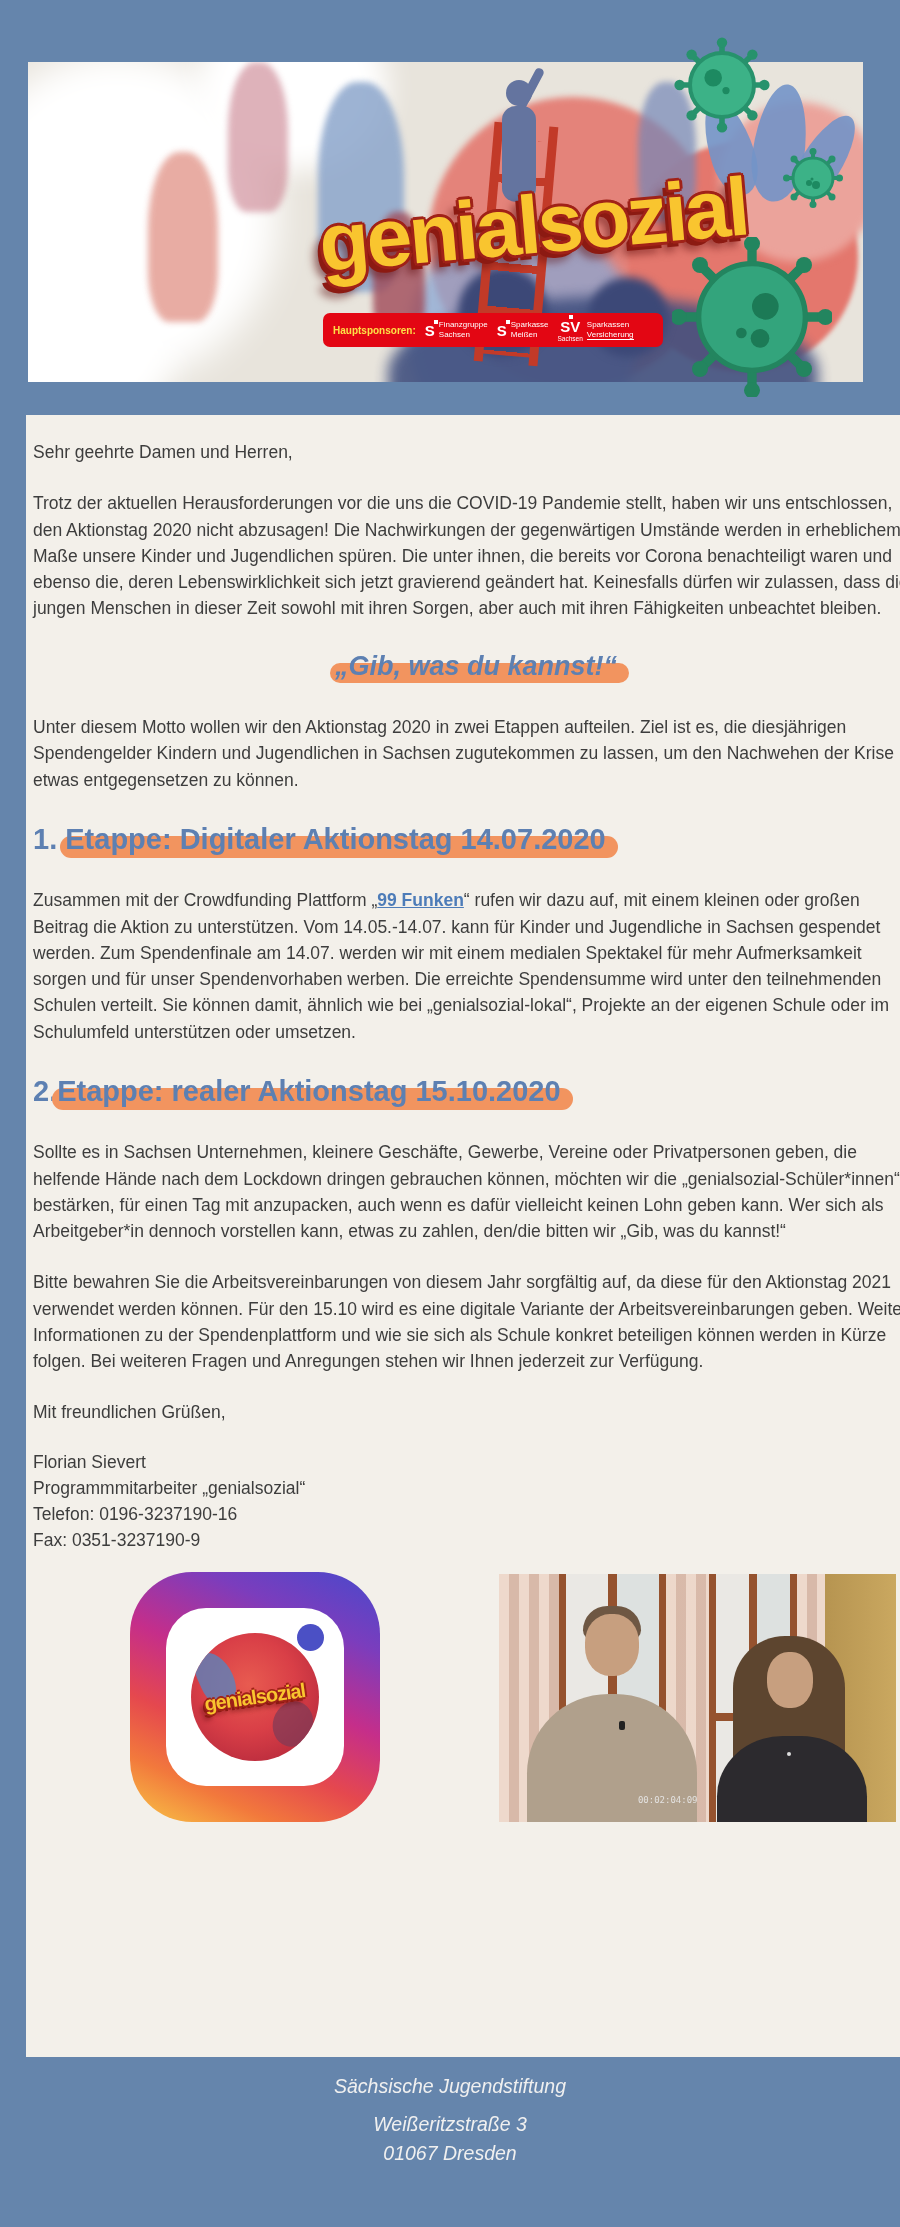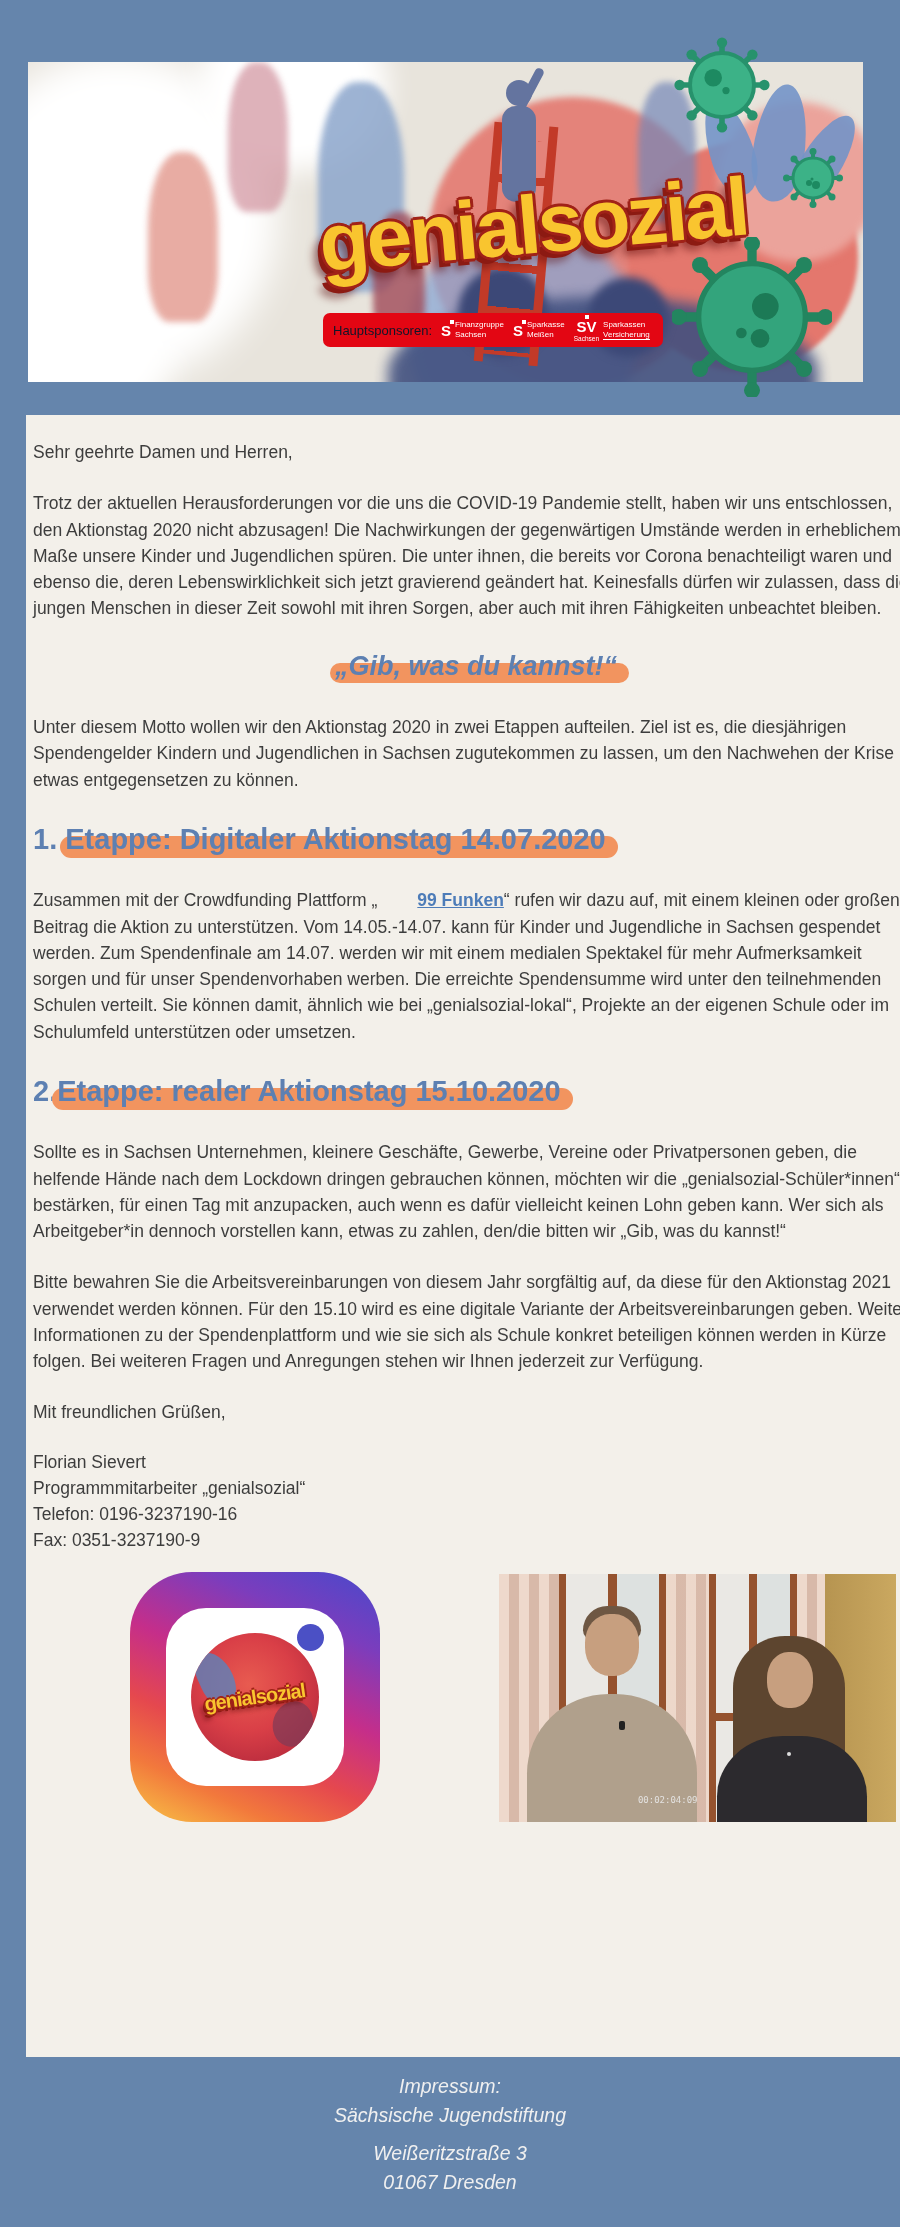--- a/index.html
+++ b/index.html
@@ -43,21 +43,21 @@
 
   .big-logo { position:absolute; left:205px; top:116px; width:600px; text-align:center;
               transform:rotate(-5deg); font-weight:bold; font-size:82px; letter-spacing:-3px;
               color:#f9c52f; white-space:nowrap;
               text-shadow: -3px 0 0 #a02218, 3px 0 0 #a02218, 0 -3px 0 #a02218, 0 3px 0 #a02218,
                            -2px -2px 0 #a02218, 2px 2px 0 #a02218, -2px 2px 0 #a02218, 2px -2px 0 #a02218,
                            -6px 6px 0 #8c1a12, -10px 10px 9px rgba(90,10,10,.55); }
 
   .sponsor-bar { position:absolute; left:295px; top:251px; width:340px; height:34px; background:#e30613;
                  border-radius:7px; display:flex; align-items:center; gap:9px; padding:0 10px; }
-  .sp-label { color:#0f172a; font-weight:normal; font-size:13px; white-space:nowrap; }
+  .sp-label { color:#fde047; font-weight:bold; font-size:10px; white-space:nowrap; }
   .sp-item { display:flex; align-items:center; gap:4px; color:#fff; }
   .sp-s { position:relative; font-weight:bold; font-size:15px; line-height:1; }
   .sp-s::after { content:''; position:absolute; top:-3px; right:-3px; width:4px; height:4px; background:#fff; }
   .sp-v { font-weight:bold; font-size:15px; line-height:1; }
   .sp-text { font-size:8px; line-height:1.2; white-space:nowrap; }
   .sp-glyphcol { display:flex; flex-direction:column; align-items:center; }
   .sp-sub { font-size:6.5px; line-height:1; }
   .u { border-bottom:1px solid #fff; }
 
   
@@ -72,21 +72,21 @@
   .panel p { margin:0; }
   .gap-after { margin-bottom:25px !important; }
   .para { margin-bottom:25px !important; }
 
   .motto { text-align:center; font-style:italic; font-weight:bold; font-size:27px; color:#5d80b2;
            margin:24px 0 28px 0 !important; }
   .heading { font-size:29px; font-weight:bold; color:#5d80b2; margin:0 0 26px 0; }
   .marker { position:relative; z-index:0; }
   .marker::after { content:''; position:absolute; left:-5px; right:-12px; top:42%; bottom:-9%;
                    background:#f2945f; border-radius:12px; z-index:-1; }
-  a.link { color:#4d7cb8; font-weight:bold; text-decoration:underline;margin-left:40px; }
+  a.link { color:#4d7cb8; font-weight:bold; text-decoration:underline; }
 
   .sig { line-height:1.32; }
   .sig div { margin-bottom:3px; }
 
   
   .media-row { display:flex; margin-top:14px; }
   .mcol { flex:1 1 50%; display:flex; flex-direction:column; align-items:center; }
 
   .ig-logo { position:relative; width:250px; height:250px; border-radius:62px; margin-top:6px;
              background:linear-gradient(205deg,#5147c9 4%, #7b3dbd 22%, #c52e8a 45%, #e5484e 65%, #f2793c 82%, #f7b544 96%); }
@@ -328,19 +328,18 @@
               <div class="necklace"></div>
           </div>
           <span class="vtime">00:02:04:09</span>
         </div>
 
       </div>
     </div>
   </div>
 
   <div class="footer">
-    <div>Impressum:</div>
     <div>Sächsische Jugendstiftung</div>
     <div class="fgap">Weißeritzstraße 3</div>
     <div>01067 Dresden</div>
   </div>
 
 </div>
 
 </body></html>

